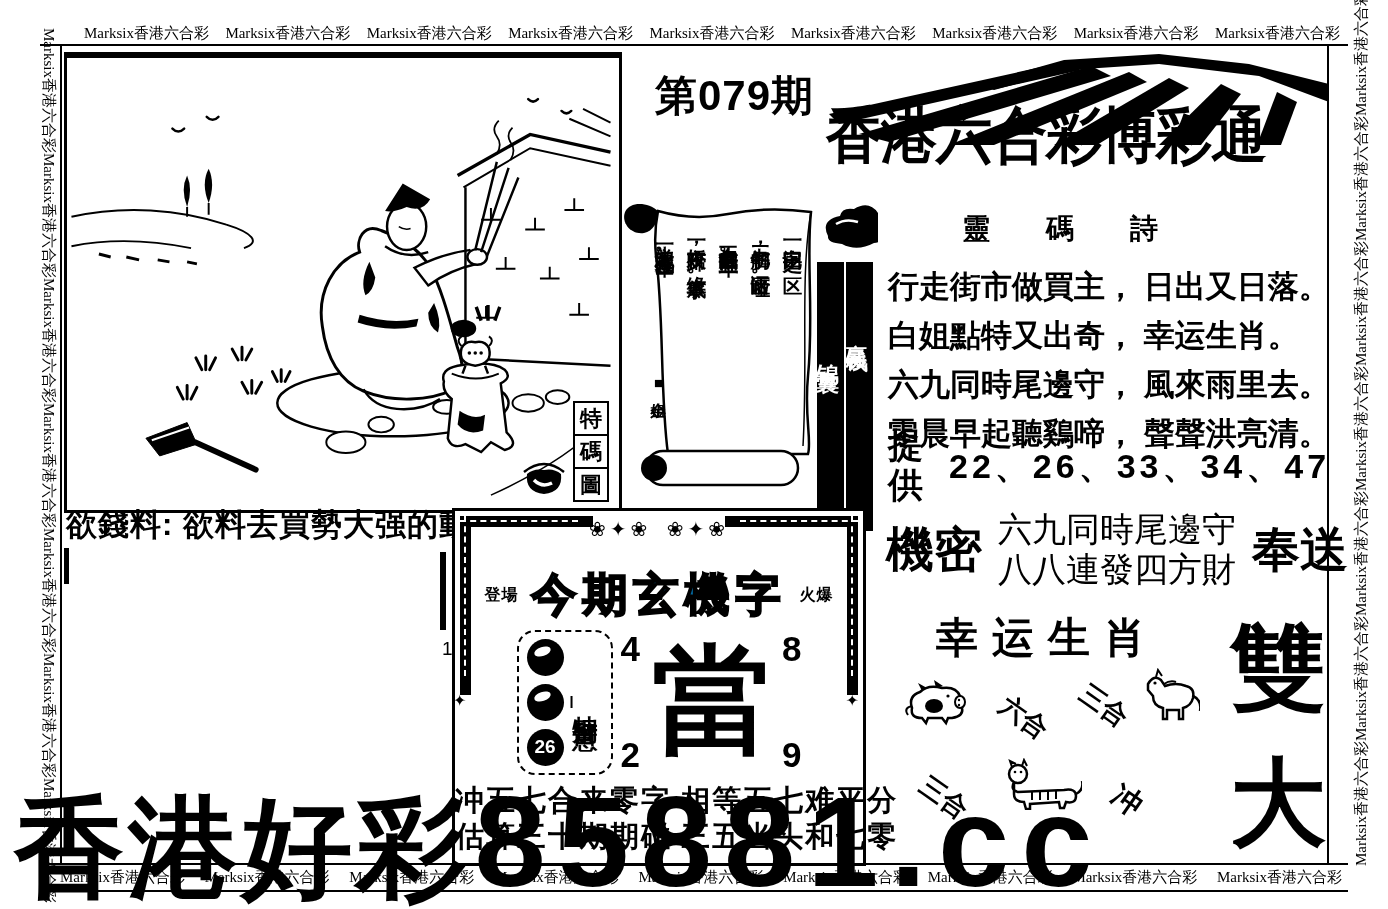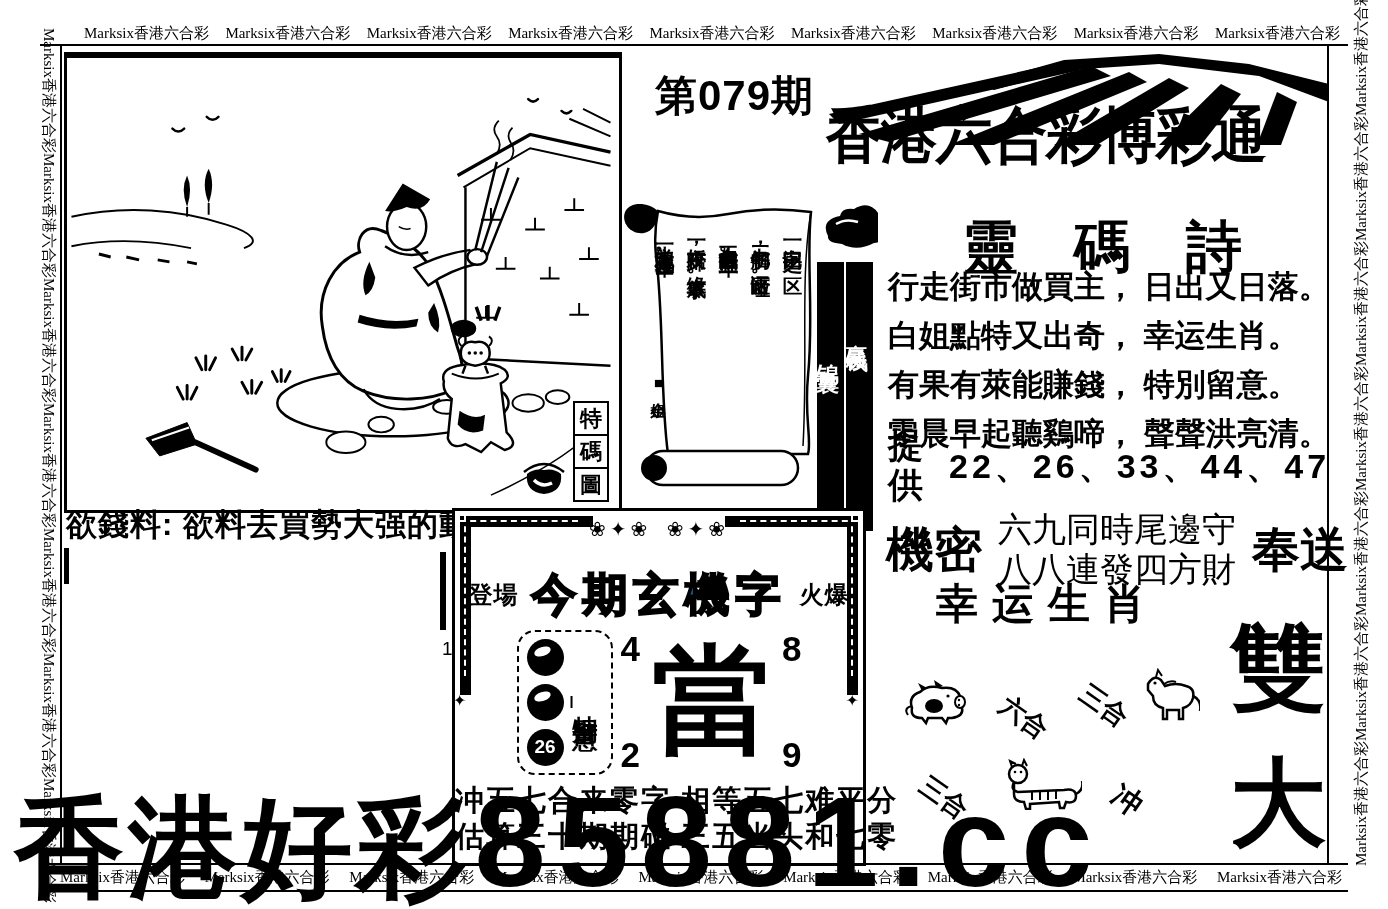--- a/index.html
+++ b/index.html
@@ -31,32 +31,32 @@
   .scroll-text{position:absolute;right:22px;top:34px;height:230px;writing-mode:vertical-rl;
                font-family:"Liberation Serif",serif;font-weight:600;font-size:19.5px;letter-spacing:2px;}
   .scroll-text div{margin:0 5px;}
   .scroll-sig{position:absolute;left:30px;top:178px;writing-mode:vertical-rl;
               font-size:15px;font-weight:800;}
   .banner{position:absolute;width:27px;height:205px;background:#000;color:#fff;
           writing-mode:vertical-rl;text-align:left;font-weight:700;font-size:23px;
           letter-spacing:6px;}
   
   .poem-title{position:absolute;left:962px;top:210px;font-family:"Liberation Serif",serif;
-              font-size:56px;font-weight:700;letter-spacing:56px;white-space:nowrap;}
+              font-size:28px;font-weight:700;letter-spacing:56px;white-space:nowrap;}
   .poem{position:absolute;left:888px;top:262px;width:444px;
         font-family:"Liberation Serif",serif;font-size:31px;font-weight:700;line-height:49px;
         white-space:nowrap;}
   .provide{position:absolute;left:888px;top:426px;display:flex;gap:26px;align-items:center;}
   .provide .labels{font-family:"Liberation Serif",serif;font-size:35px;font-weight:800;line-height:40px;}
   .provide .nums{font-size:34px;font-weight:800;line-height:41px;letter-spacing:4px;white-space:nowrap;}
   .secret{position:absolute;left:886px;top:510px;display:flex;align-items:center;gap:16px;
           font-family:"Liberation Serif",serif;}
   .secret .big{font-size:48px;font-weight:700;}
   .secret .mid{font-size:34px;font-weight:400;line-height:40px;white-space:nowrap;}
-  .zodiac-title{position:absolute;left:936px;top:576px;font-family:"Liberation Serif",serif;
+  .zodiac-title{position:absolute;left:936px;top:610px;font-family:"Liberation Serif",serif;
                 font-size:42px;font-weight:700;letter-spacing:14px;white-space:nowrap;}
   .animals{position:absolute;left:892px;top:662px;width:320px;height:220px;}
   .tag{position:absolute;font-weight:900;font-size:26px;white-space:nowrap;transform:rotate(35deg);}
   .double-big{position:absolute;left:1222px;top:618px;width:112px;text-align:center;
               font-size:96px;font-weight:900;line-height:1.05;}
   .double-big div:last-child{margin-top:34px;}
   
   .frame{position:absolute;left:452px;top:508px;width:408px;height:352px;
          border:3px solid #000;background:#fff;}
   .corner{position:absolute;width:122px;height:168px;}
@@ -64,21 +64,21 @@
   .corner.tr{right:5px;top:5px;border-right:11px solid #000;border-top:11px solid #000;}
   .corner.tl::before,.corner.tr::before{content:"";position:absolute;top:-7.5px;width:118px;
          border-top:2px dashed #fff;}
   .corner.tl::before{left:-11px;} .corner.tr::before{right:-11px;}
   .corner.tl::after,.corner.tr::after{content:"";position:absolute;top:-11px;height:160px;
          border-left:2px dashed #fff;}
   .corner.tl::after{left:-7.5px;} .corner.tr::after{right:-5.5px;}
   .orn{position:absolute;font-size:20px;letter-spacing:4px;}
   .frame-header{position:absolute;top:54px;width:100%;display:flex;justify-content:center;
                 align-items:center;gap:13px;}
-  .enter-hot{font-size:24px;font-weight:900;letter-spacing:1px;}
+  .enter-hot{font-size:16px;font-weight:900;letter-spacing:1px;}
   .mystery-title{font-family:"Liberation Serif",serif;font-size:45px;font-weight:900;
                  color:#0369a1;-webkit-text-stroke:2.2px #000;letter-spacing:6px;white-space:nowrap;}
   .frame-mid{position:absolute;top:118px;width:100%;display:flex;justify-content:center;
              align-items:center;gap:8px;}
   .dash-box{border:2.5px dashed #000;border-radius:18px;padding:7px 8px;display:flex;
             align-items:center;gap:6px;text-decoration:underline;}
   .circles{display:flex;flex-direction:column;gap:8px;}
   .blob{position:relative;width:37px;height:37px;border-radius:50%;background:#000;}
   .blob::after{content:"";position:absolute;left:7px;top:8px;width:17px;height:9px;
                background:#fff;border-radius:50%;transform:rotate(-18deg);}
@@ -285,30 +285,30 @@
     <path d="M12,34 q-8,-16 12,-20 q2,-9 14,-7 q15,-9 24,4 q11,2 7,13 q5,15 -11,17 q-17,9 -32,1 q-15,-1 -14,-8 Z" fill="#000"></path>
     <path d="M20,22 q10,-6 22,-2" stroke="#fff" stroke-width="2.5" fill="none"></path>
   </svg>
   <div class="banner" style="left:846px;top:262px;padding-top:64px;">赢钱</div>
   <div class="banner" style="left:817px;top:262px;padding-top:84px;">锦囊</div>
 
   <div class="poem-title">靈碼詩</div>
   <div class="poem">
     <div>行走街市做買主， 日出又日落。</div>
     <div>白姐點特又出奇， 幸运生肖。</div>
-    <div>有果有萊能賺錢， 特別留意。</div>
+    <div>六九同時尾邊守， 風來雨里去。</div>
     <div>零晨早起聽鷄啼， 聲聲洪亮清。</div>
   </div>
   <div class="provide">
     <div class="labels">
       <div>提</div>
       <div>供</div>
     </div>
     <div class="nums">
-      <div>22、26、33、44、47</div>
+      <div>22、26、33、34、47</div>
     </div>
   </div>
 
   <div class="secret">
     <div class="big">機密</div>
     <div class="mid">
       <div>六九同時尾邊守</div>
       <div>八八連發四方財</div>
     </div>
     <div class="big">奉送</div>

